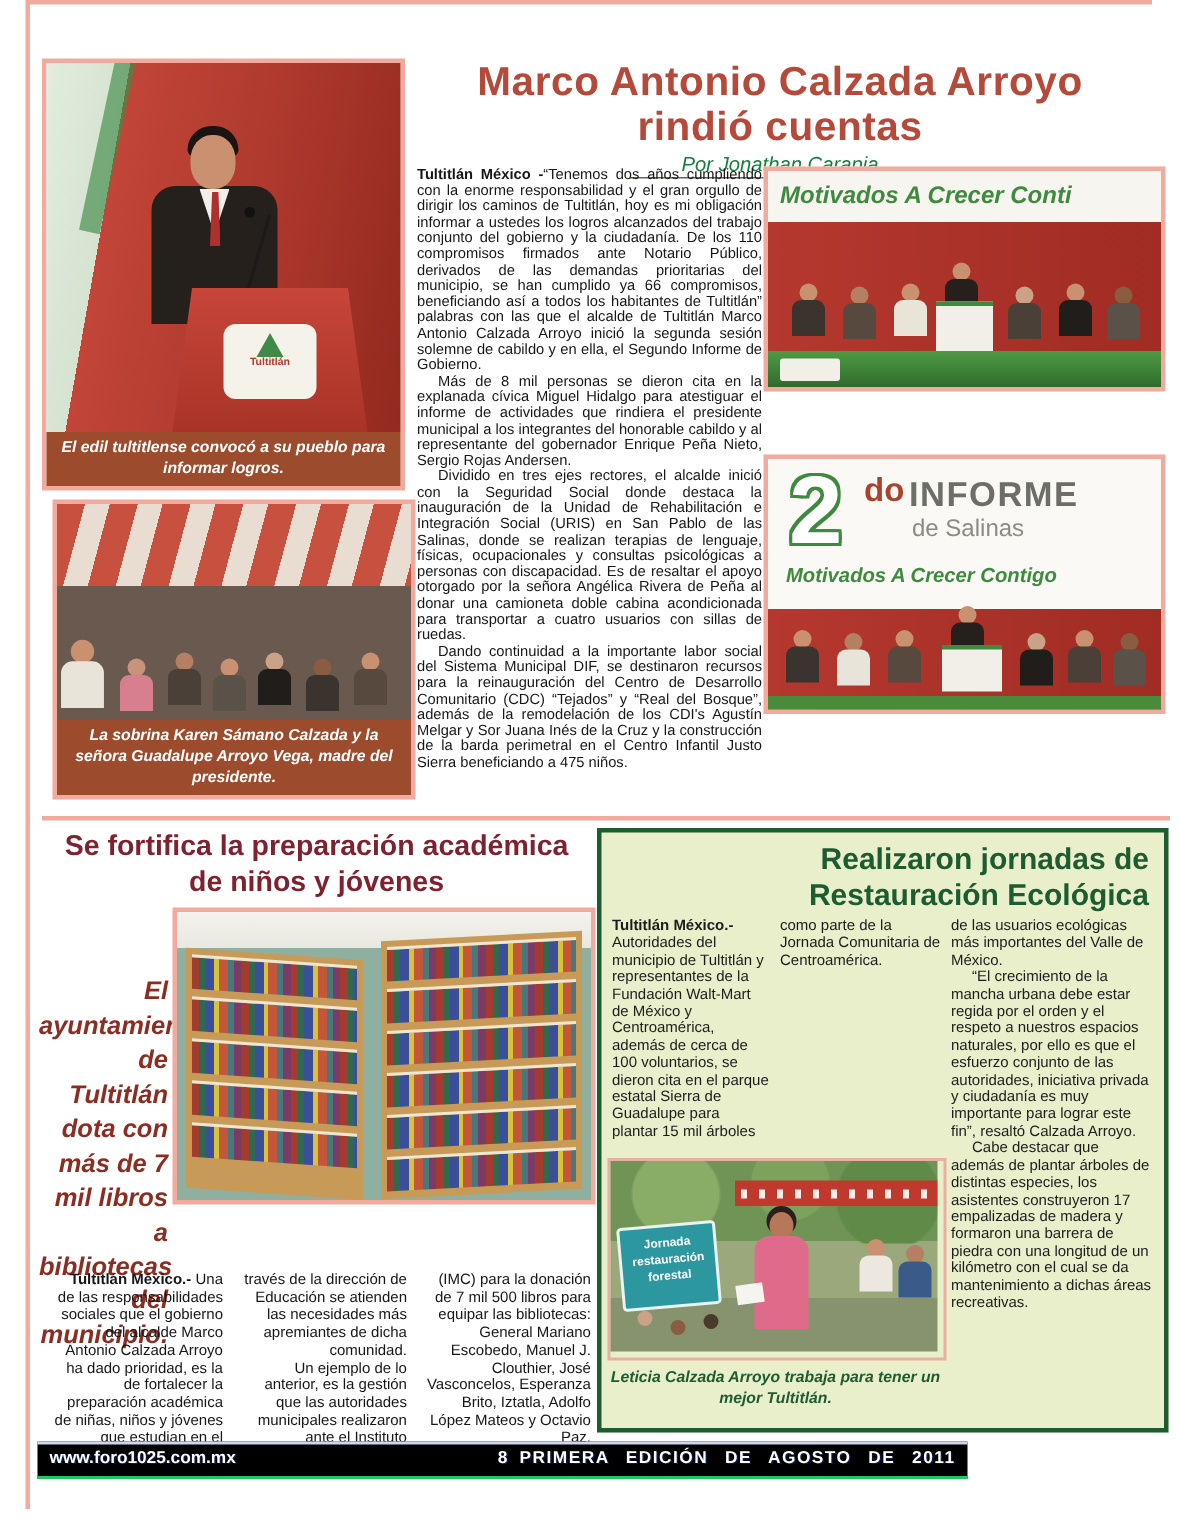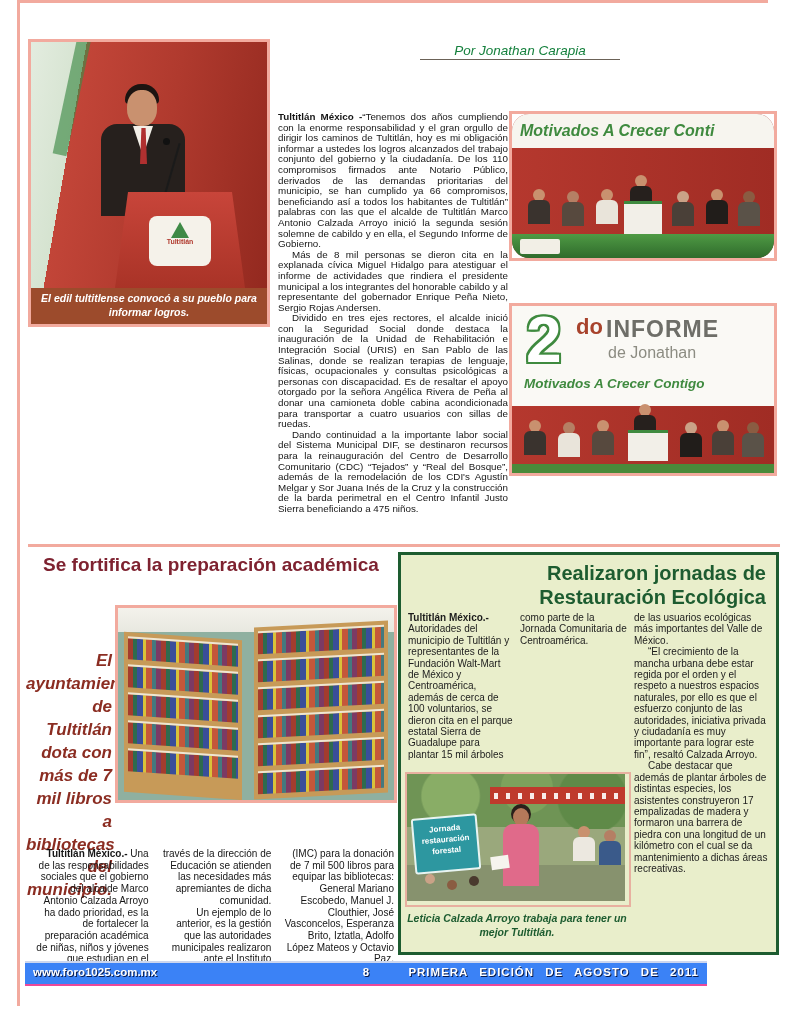--- a/index.html
+++ b/index.html
@@ -59,22 +59,22 @@
   .eco-col p { margin:0; }
   .eco-c1 { left:7px;   top:57px; width:105px; height:160px; }
   .eco-c2 { left:119px; top:57px; width:107px; height:160px; }
   .eco-c3 { left:233px; top:57px; width:136px; height:338px; }
   .eco-photo { position:absolute; left:4px; top:217px; width:222px; height:131px;
                border:2px solid #e8b0a0; }
   .eco-caption { position:absolute; left:0px; top:357px; width:232px; text-align:center; font-size:10.5px;
                  font-weight:bold; font-style:italic; color:#1d5c30; line-height:1.3; }
 
   
-  .footer { position:absolute; left:25px; top:961px; width:682px; height:21px; background:#3b82f6;
-            border-top:2px solid #cdd6ee; border-bottom:2px solid #ec4899; color:#fff; font-weight:bold;
+  .footer { position:absolute; left:25px; top:961px; width:620px; height:21px; background:#000000;
+            border-top:2px solid #cdd6ee; border-bottom:2px solid #22c55e; color:#fff; font-weight:bold;
             font-size:11.5px; text-shadow:1px 1px 0 #0a1a4a; }
   .footer-site    { position:absolute; left:8px;  top:3px; }
   .footer-page    { position:absolute; left:0; right:0; top:3px; text-align:center; }
   .footer-edition { position:absolute; right:8px; top:3px; letter-spacing:1px; word-spacing:7px; }
 
   
   .fg { display:block; position:absolute; width:22px; font-style:normal;
         --skin:#c9916f; --cloth:#332c28; transform-origin:bottom center; }
   .fg::before { content:""; display:block; width:12px; height:12px; border-radius:50%;
                 background:var(--skin); margin:0 auto; }
@@ -106,21 +106,21 @@
                background:#f5f2ea; border-radius:8px; }
   .p1-tri    { width:0; height:0; border-left:9px solid transparent; border-right:9px solid transparent;
                border-bottom:16px solid #3f8a46; margin:6px auto 0; }
   .p1-logotext { text-align:center; font-size:7px; font-weight:bold; color:#b03a2e; line-height:1.2; }
 
   
   .p2 { background:linear-gradient(180deg, rgba(0,0,0,0) 0 38%, #6a594e 38% 100%),
                repeating-linear-gradient(105deg,#c8503e 0 18px,#e9dcd0 18px 34px); }
 
   
-  .p3 { background:linear-gradient(90deg,#b5382e,#a02c24);border-radius:17px; }
+  .p3 { background:linear-gradient(90deg,#b5382e,#a02c24); }
   .p3-banner { position:absolute; top:0; left:0; right:0; height:34px; background:#f7f5ef; color:#3f8a3f;
                font-weight:bold; font-style:italic; font-size:16px; line-height:34px; white-space:nowrap;
                overflow:hidden; padding-left:8px; }
   .p3-strip  { position:absolute; bottom:0; left:0; right:0; height:24px;
                background:linear-gradient(180deg,#4f9a44,#2f6b2c); }
   .p3-sign   { position:absolute; left:8px; bottom:4px; width:40px; height:15px; background:#f2efe6;
                border-radius:2px; }
   .p3-podium { position:absolute; left:112px; bottom:22px; width:38px; height:32px; background:#f2efe8;
                border-top:3px solid #3f8a3f; }
 
@@ -175,20 +175,24 @@
 </style>
 </head>
 <body>
 
 <div class="page">
 
   <div class="frame-top"></div>
   <div class="frame-left"></div>
 
   <div class="header">
+    <div class="title">
+      <div>Marco Antonio Calzada Arroyo</div>
+      <div>rindió cuentas</div>
+    </div>
     <div class="byline">Por Jonathan Carapia</div>
   </div>
 
   <div class="framed f1">
     <div class="photo p1">
       <div class="p1-green"></div>
       <div class="p1-suit"></div>
       <div class="p1-shirt"></div>
       <div class="p1-tie"></div>
       <div class="p1-hair"></div>
@@ -197,20 +201,32 @@
       <div class="p1-michead"></div>
       <div class="p1-podium"></div>
       <div class="p1-panel">
         <div class="p1-tri"></div>
         <div class="p1-logotext">Tultitlán</div>
       </div>
     </div>
     <div class="cap">El edil tultitlense convocó a su pueblo para informar logros.</div>
   </div>
 
+  <div class="framed f2">
+    <div class="photo p2">
+      <i class="fg" style="left:6px;bottom:8px;--cloth:#e9e4da;transform:scale(1.3)"></i>
+      <i class="fg" style="left:42px;bottom:6px;--cloth:#d87f8f;--skin:#c9937a"></i>
+      <i class="fg" style="left:74px;bottom:10px;--cloth:#4a4038;--skin:#b57f64"></i>
+      <i class="fg" style="left:104px;bottom:6px;--cloth:#5a5248"></i>
+      <i class="fg" style="left:134px;bottom:10px;--cloth:#211d1a;--skin:#caa287"></i>
+      <i class="fg" style="left:166px;bottom:6px;--cloth:#3a332e;--skin:#8a5c42"></i>
+      <i class="fg" style="left:198px;bottom:10px;--cloth:#57493e"></i>
+    </div>
+    <div class="cap">La sobrina Karen Sámano Calzada y la señora Guadalupe Arroyo Vega, madre del presidente.</div>
+  </div>
 
   <div class="main-col">
     <p><b>Tultitlán México -</b><span>“Tenemos dos años cumpliendo con la enorme responsabilidad y el gran orgullo de dirigir los caminos de Tultitlán, hoy es mi obligación informar a ustedes los logros alcanzados del trabajo conjunto del gobierno y la ciudadanía. De los 110 compromisos firmados ante Notario Público, derivados de las demandas prioritarias del municipio, se han cumplido ya 66 compromisos, beneficiando así a todos los habitantes de Tultitlán” palabras con las que el alcalde de Tultitlán Marco Antonio Calzada Arroyo inició la segunda sesión solemne de cabildo y en ella, el Segundo Informe de Gobierno.</span></p>
     <p class="indent">Más de 8 mil personas se dieron cita en la explanada cívica Miguel Hidalgo para atestiguar el informe de actividades que rindiera el presidente municipal a los integrantes del honorable cabildo y al representante del gobernador Enrique Peña Nieto, Sergio Rojas Andersen.</p>
     <p class="indent">Dividido en tres ejes rectores, el alcalde inició con la Seguridad Social donde destaca la inauguración de la Unidad de Rehabilitación e Integración Social (URIS) en San Pablo de las Salinas, donde se realizan terapias de lenguaje, físicas, ocupacionales y consultas psicológicas a personas con discapacidad. Es de resaltar el apoyo otorgado por la señora Angélica Rivera de Peña al donar una camioneta doble cabina acondicionada para transportar a cuatro usuarios con sillas de ruedas.</p>
     <p class="indent">Dando continuidad a la importante labor social del Sistema Municipal DIF, se destinaron recursos para la reinauguración del Centro de Desarrollo Comunitario (CDC) “Tejados” y “Real del Bosque”, además de la remodelación de los CDI's Agustín Melgar y Sor Juana Inés de la Cruz y la construcción de la barda perimetral en el Centro Infantil Justo Sierra beneficiando a 475 niños.</p>
   </div>
 
   <div class="framed f3">
     <div class="photo p3">
@@ -227,39 +243,40 @@
       <div class="p3-sign"></div>
     </div>
   </div>
 
   <div class="framed f4">
     <div class="photo p4">
       <div class="p4-sign">
         <div class="p4-two">2</div>
         <div class="p4-do">do</div>
         <div class="p4-inf">INFORME</div>
-        <div class="p4-de">de Jonathan</div>
+        <div class="p4-de">de Salinas</div>
         <div class="p4-slogan">Motivados A Crecer Contigo</div>
       </div>
       <i class="fg" style="left:12px;bottom:18px;--cloth:#3a332e"></i>
       <i class="fg" style="left:46px;bottom:16px;--cloth:#e9e4da;--skin:#b57f64"></i>
       <i class="fg" style="left:80px;bottom:18px;--cloth:#57493e"></i>
       <i class="fg" style="left:168px;bottom:16px;--cloth:#211d1a;--skin:#caa287"></i>
       <i class="fg" style="left:200px;bottom:18px;--cloth:#4a4038"></i>
       <i class="fg" style="left:230px;bottom:16px;--cloth:#5a5248;--skin:#8a5c42"></i>
       <i class="fg" style="left:122px;bottom:34px;--cloth:#26201d"></i>
       <div class="p4-podium"></div>
       <div class="p4-floor"></div>
     </div>
   </div>
 
   <div class="divider"></div>
 
   <div class="lib-headline">
     <div>Se fortifica la preparación académica</div>
+    <div>de niños y jóvenes</div>
   </div>
 
   <div class="lib-caption">El ayuntamiento de Tultitlán dota con más de 7 mil libros a bibliotecas del municipio.</div>
 
   <div class="framed flib">
     <div class="photo plib">
       <div class="shelf shelf-l">
         <div class="shelf-row"></div>
         <div class="shelf-row"></div>
         <div class="shelf-row"></div>

